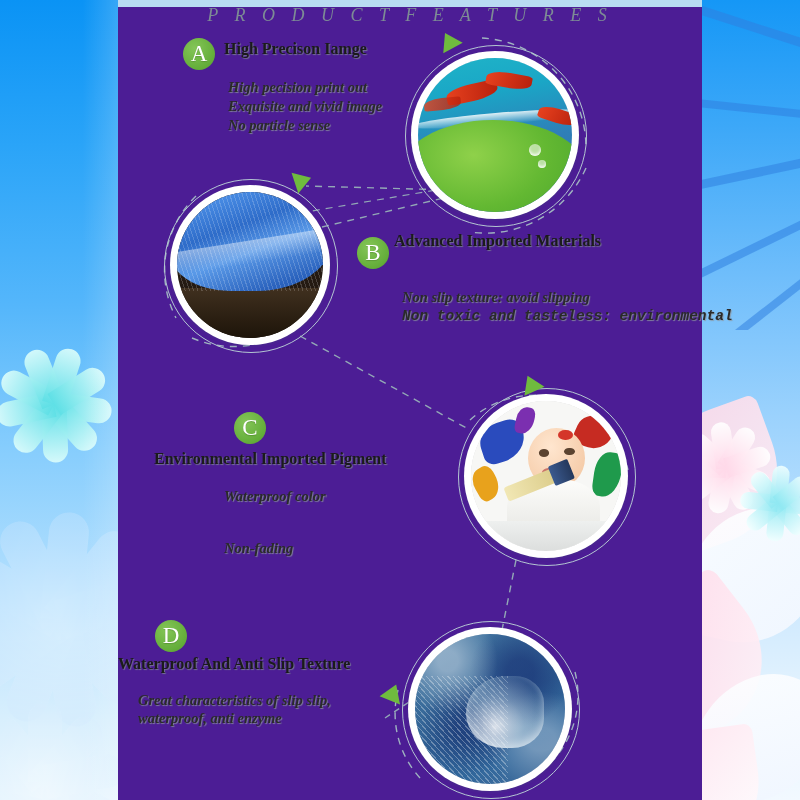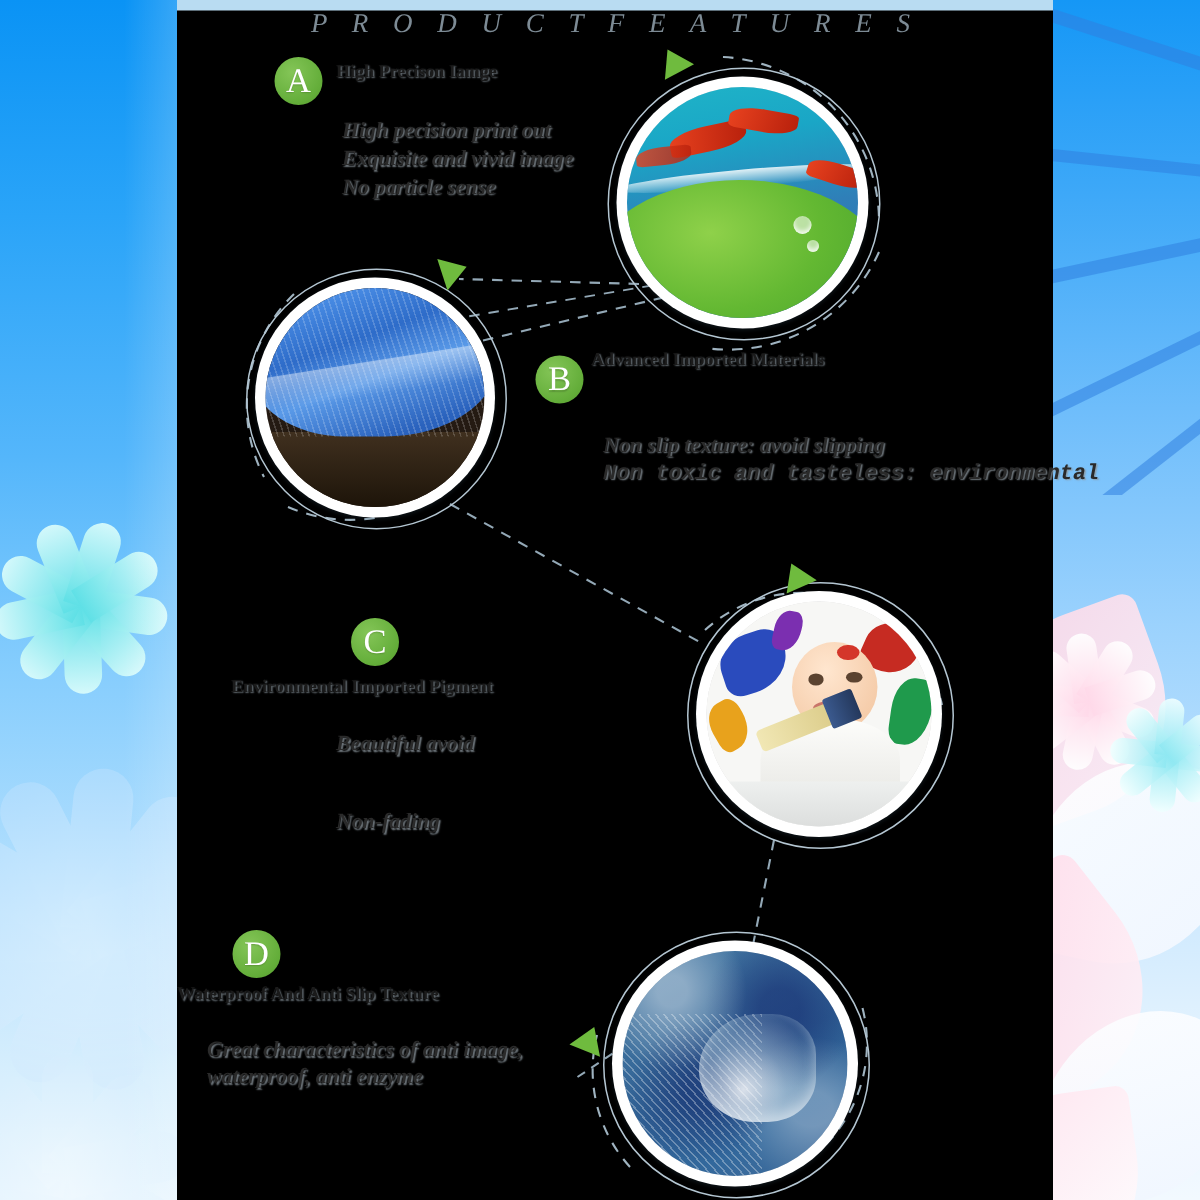--- a/index.html
+++ b/index.html
@@ -41,21 +41,21 @@
   .rflower{position:absolute;right:26px;top:410px;width:96px;height:96px;}
   .rflower span{position:absolute;left:50%;top:50%;width:46px;height:20px;
     background:linear-gradient(90deg,#ffd9e9,#ffffff);border-radius:0 12px 12px 0;
     transform-origin:0 50%;opacity:.92;}
   .rflower2{position:absolute;right:-18px;top:455px;width:80px;height:80px;}
   .rflower2 span{position:absolute;left:50%;top:50%;width:38px;height:17px;
     background:linear-gradient(90deg,#8fe8f2,#f0ffff);border-radius:0 10px 10px 0;
     transform-origin:0 50%;opacity:.9;}
 
   
-  .panel{position:absolute;left:118px;top:0;width:584px;height:800px;background:#000000;}
+  .panel{position:absolute;left:118px;top:0;width:584px;height:800px;background:#4c1d95;}
   .panel-top{position:absolute;left:0;top:0;width:100%;height:7px;background:#b9dcf2;}
 
   .title{position:absolute;left:0;top:5px;width:584px;text-align:center;
     font-family:"Liberation Serif", serif;font-style:italic;font-size:18px;
     letter-spacing:6px;color:#7d8b95;font-weight:400;}
 
   
   .svg-layer{position:absolute;left:0;top:0;width:800px;height:800px;pointer-events:none;}
 
   
@@ -123,21 +123,21 @@
     box-shadow:inset 0 -5px 9px rgba(255,255,255,.55);}
 
   
   .badge{position:absolute;width:32px;height:32px;border-radius:50%;
     background:radial-gradient(circle at 36% 32%,#84c557,#63ad39 70%,#559a2f 100%);
     color:#fff;font-family:"Liberation Serif",serif;font-size:23px;line-height:32px;
     text-align:center;font-weight:400;
     text-shadow:0 1px 1px rgba(0,0,0,.18);}
 
   .head-txt{position:absolute;font-family:"Liberation Serif",serif;font-weight:700;
-    font-size:12px;color:#1b1b1b;white-space:nowrap;
+    font-size:16px;color:#1b1b1b;white-space:nowrap;
     text-shadow:1px 1px 1px rgba(130,140,148,.75);}
 
   .body-txt{position:absolute;font-family:"Liberation Serif",serif;font-style:italic;
     font-weight:700;font-size:14.5px;color:#2a2a2a;line-height:19px;white-space:nowrap;
     text-shadow:1px 1px 1px rgba(140,150,158,.8);}
 
   .arrow{position:absolute;width:0;height:0;}
 </style>
 </head>
 <body>
@@ -307,33 +307,33 @@
         <div class="brush"></div>
         <div class="floor"></div>
       </div>
     </div>
   </div>
   <div class="ring" style="left:458px;top:388px;width:176px;height:176px;"></div>
   <div class="arrow" style="left:520px;top:375px;border-left:11px solid transparent;border-right:11px solid transparent;border-bottom:17px solid #6fbb3e;transform:rotate(-24deg);"></div>
 
   <div class="badge" style="left:234px;top:412px;">C</div>
   <div class="head-txt" style="left:154px;top:450px;">Environmental Imported Pigment</div>
-  <div class="body-txt" style="left:224px;top:487px;">Beautiful avoid</div>
+  <div class="body-txt" style="left:224px;top:487px;">Waterproof color</div>
   <div class="body-txt" style="left:224px;top:506px;margin-top:33px;">Non-fading</div>
 
   <div class="circ" style="left:408px;top:627px;width:164px;height:164px;">
     <div class="inner">
       <div class="art-d">
         <div class="veins"></div>
         <div class="hatch"></div>
         <div class="droplet"></div>
       </div>
     </div>
   </div>
   <div class="ring" style="left:402px;top:621px;width:176px;height:176px;"></div>
   <div class="arrow" style="left:382px;top:684px;border-left:11px solid transparent;border-right:11px solid transparent;border-bottom:17px solid #6fbb3e;transform:rotate(22deg);"></div>
 
   <div class="badge" style="left:155px;top:620px;">D</div>
   <div class="head-txt" style="left:118px;top:655px;">Waterproof And Anti Slip Texture</div>
-  <div class="body-txt" style="left:138px;top:691px;">Great characteristics of anti image,</div>
+  <div class="body-txt" style="left:138px;top:691px;">Great characteristics of slip slip,</div>
   <div class="body-txt" style="left:138px;top:709px;">waterproof, anti enzyme</div>
 
 </div>
 
 </body></html>

